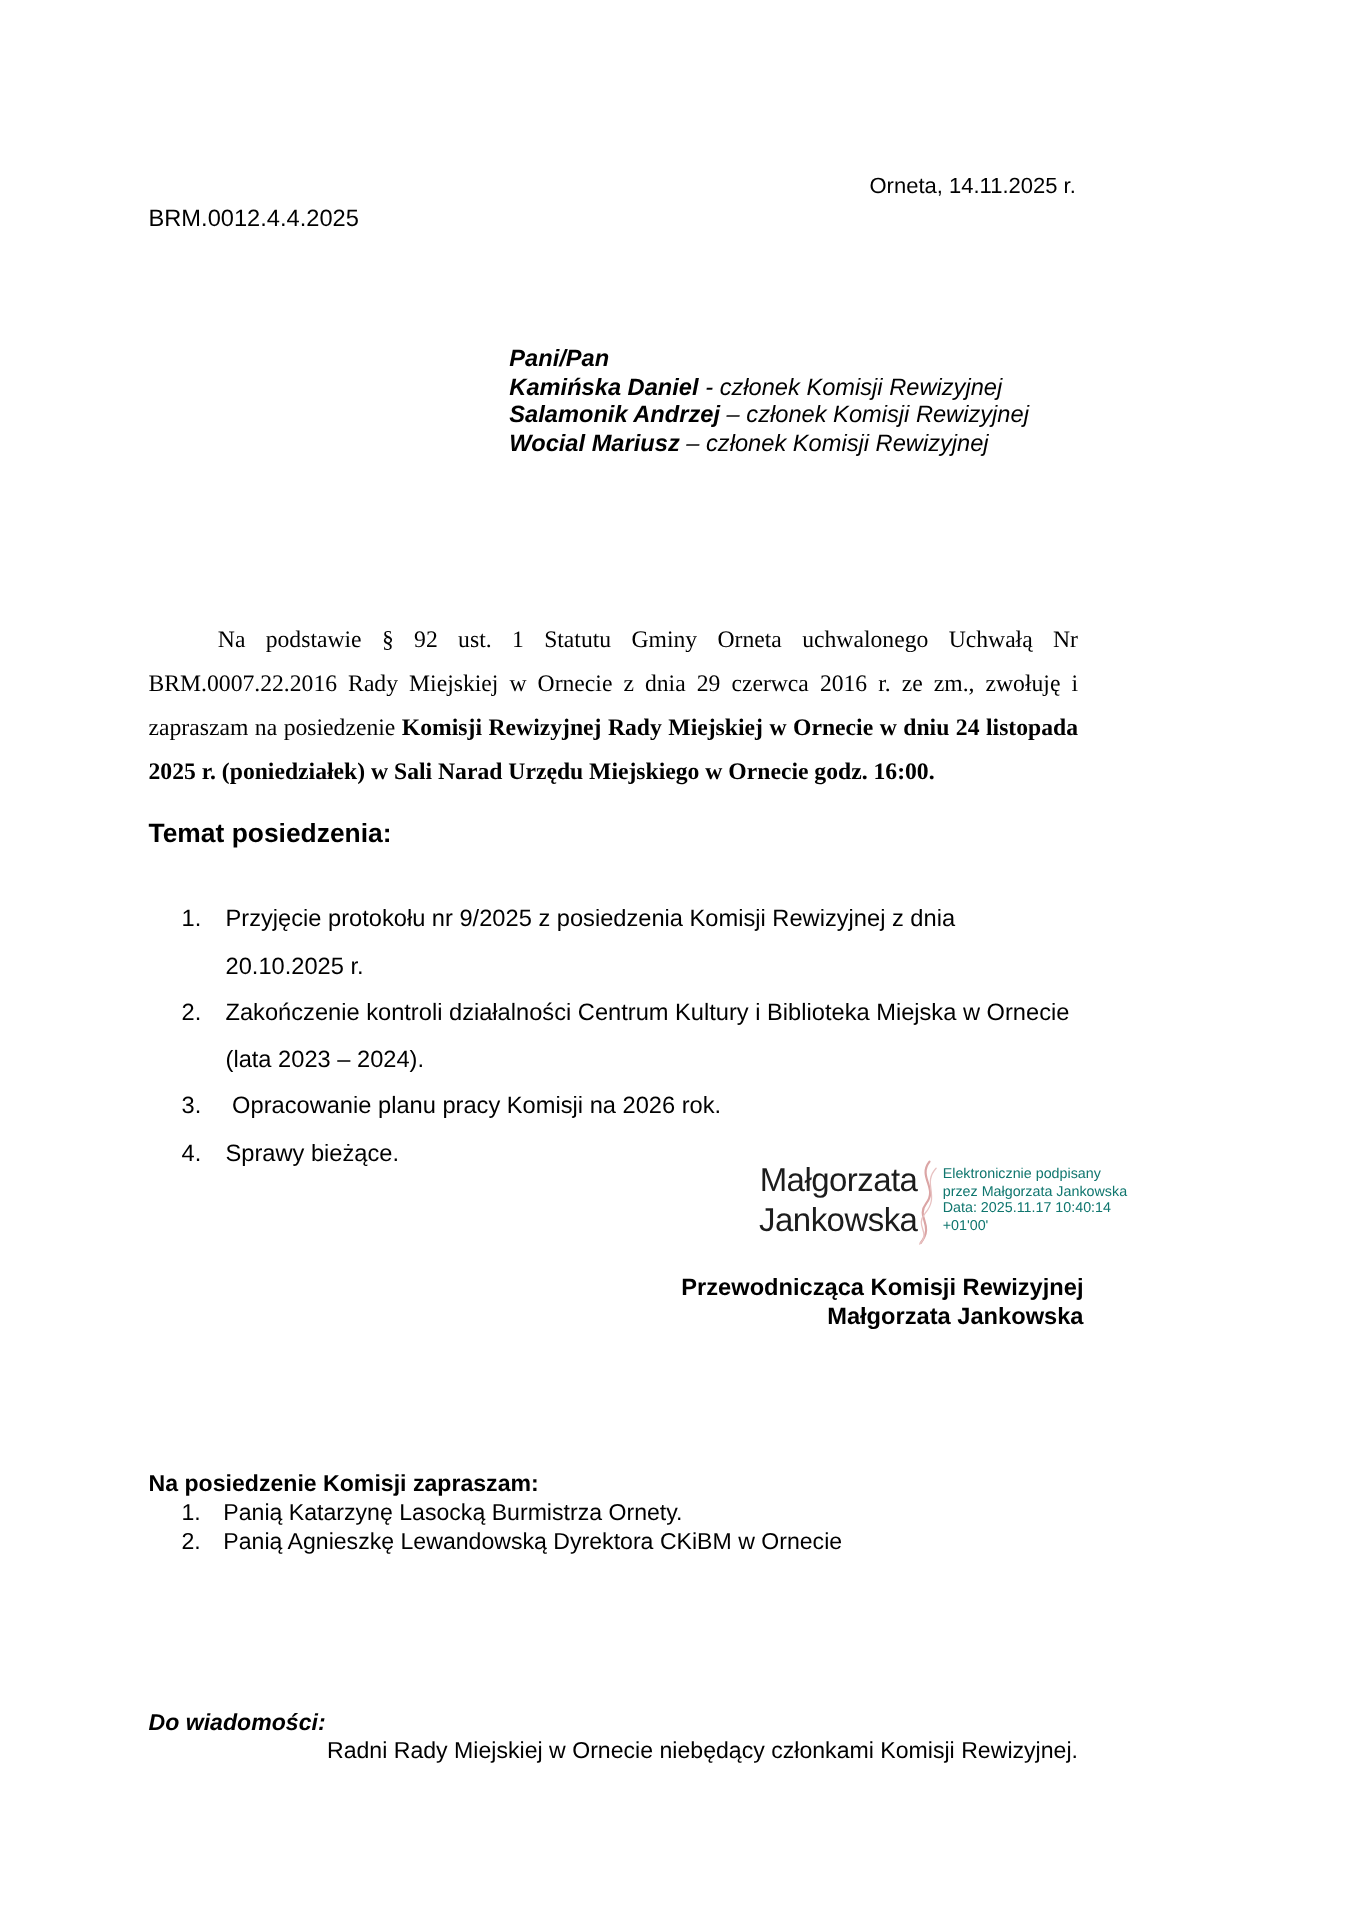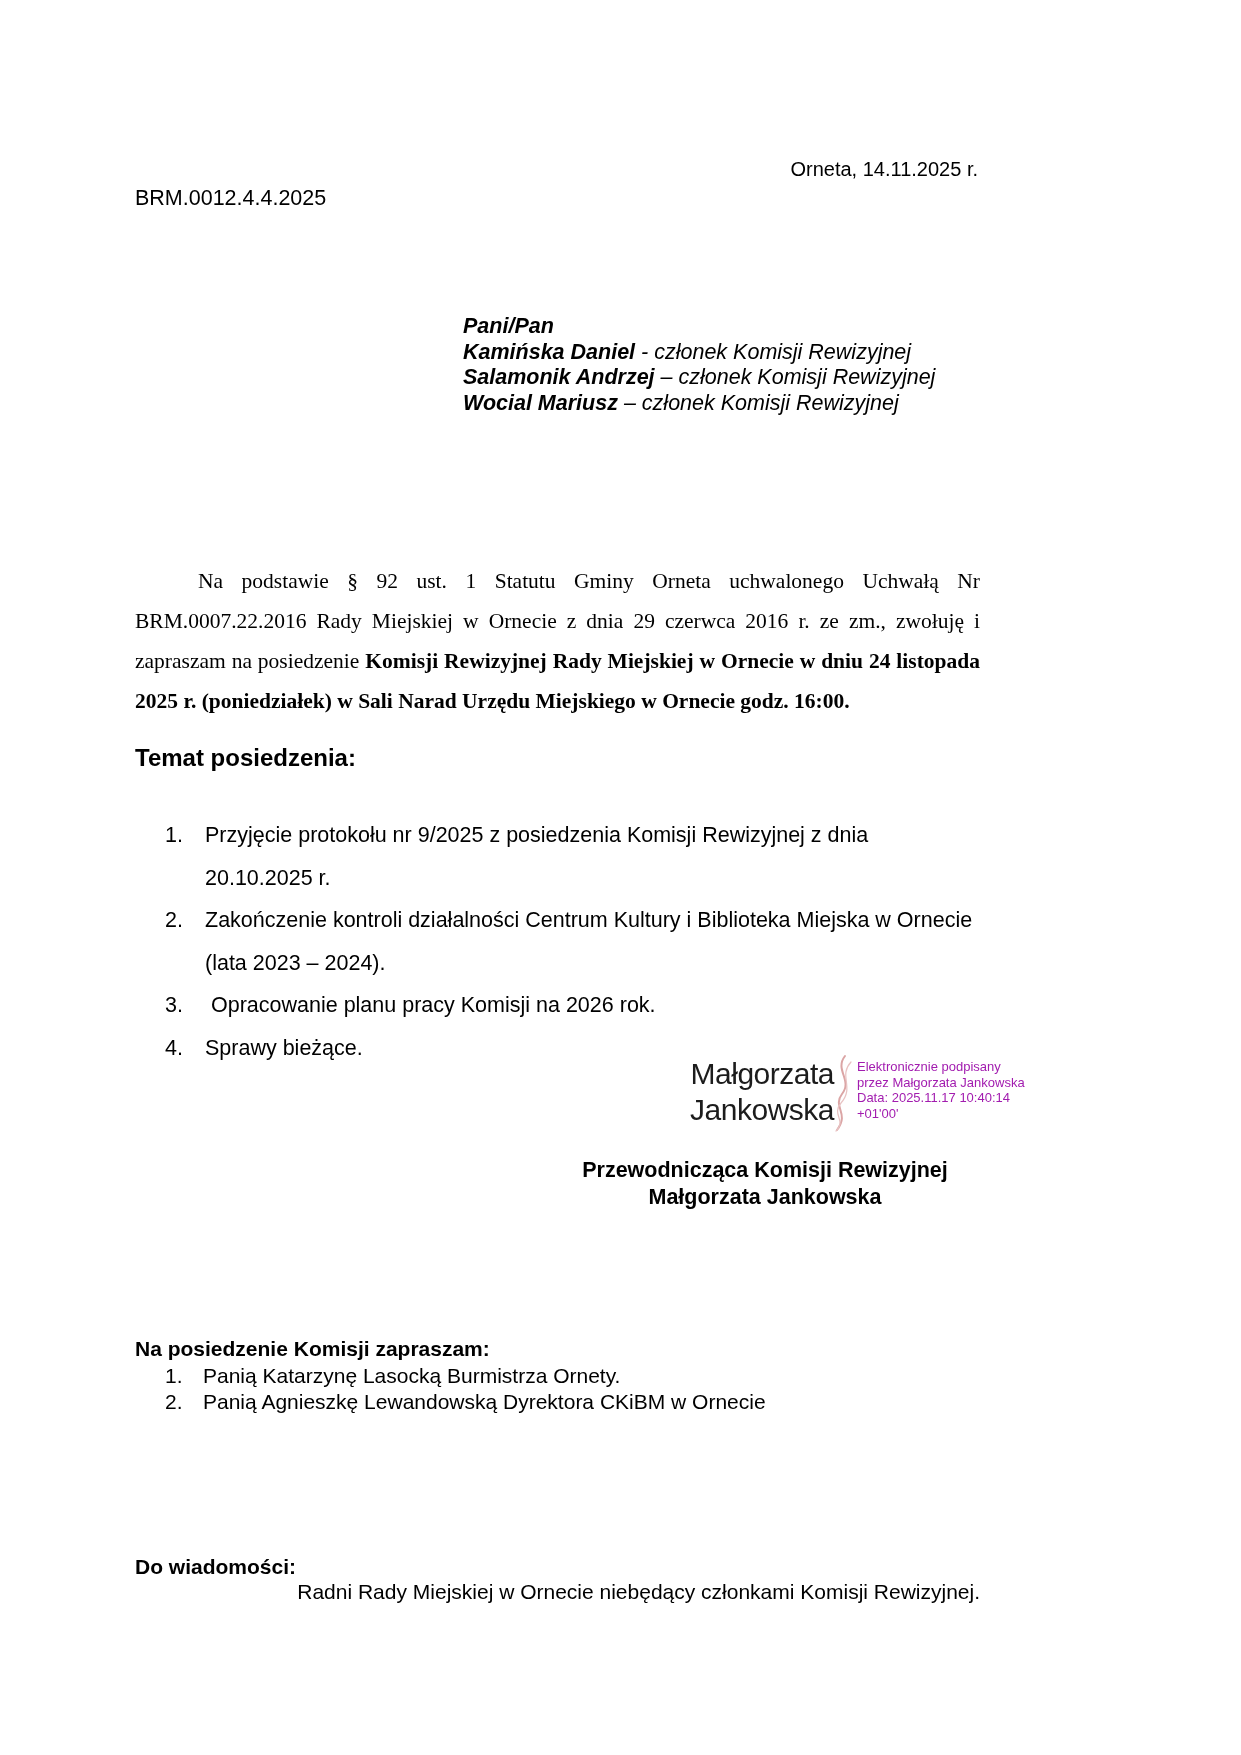--- a/index.html
+++ b/index.html
@@ -31,32 +31,32 @@
   .num-row{display:flex;}
   .num-row .num{flex:none; width:40px;}
   .num-row .txt{flex:1; white-space:pre-wrap;}
 
   .stamp-name{
     position:absolute; left:638px; top:1056px; width:196px;
     font-size:30px; line-height:36px; text-align:right; color:#1c1c1c;
     letter-spacing:-0.5px;
   }
   .stamp-flourish{position:absolute; left:829px; top:1054px;}
-  .stamp-details{position:absolute; left:857px; top:1059px; width:175px; font-size:13px; line-height:15.5px; color:#a21caf;}
+  .stamp-details{position:absolute; left:857px; top:1059px; width:175px; font-size:13px; line-height:15.5px; color:#0f766e;}
 
   .signer-block{
     position:absolute; left:545px; top:1157px; width:440px;
-    text-align:center; font-weight:bold; font-size:21.5px; line-height:27px;
+    text-align:right; font-weight:bold; font-size:21.5px; line-height:27px;
   }
 
   .invitation-heading{position:absolute; left:135px; top:1337px; font-size:21px;}
   .invitation-list{position:absolute; left:165px; top:1363px; width:815px; font-size:21px; line-height:25.5px;}
   .invitation-list .num{width:38px;}
 
-  .distribution-heading{position:absolute; left:135px; top:1555px; font-size:21px;}
+  .distribution-heading{position:absolute; left:135px; top:1555px; font-size:21px;font-style:italic;}
   .distribution-text{position:absolute; left:135px; top:1580px; width:845px; font-size:21px;text-align:right;}
 </style>
 </head>
 <body>
 
 <div class="page">
 
   <div class="date-line">Orneta, 14.11.2025 r.</div>
   <div class="ref-number">BRM.0012.4.4.2025</div>
 

